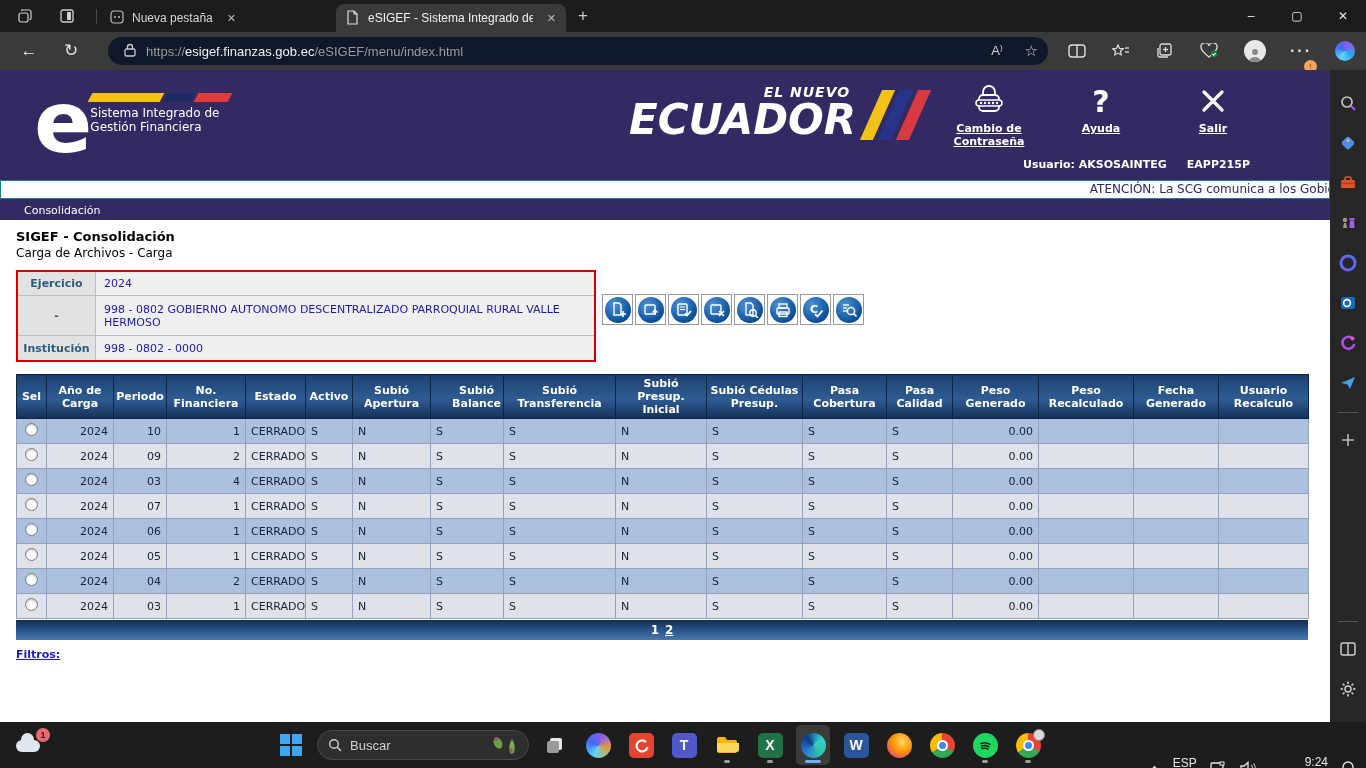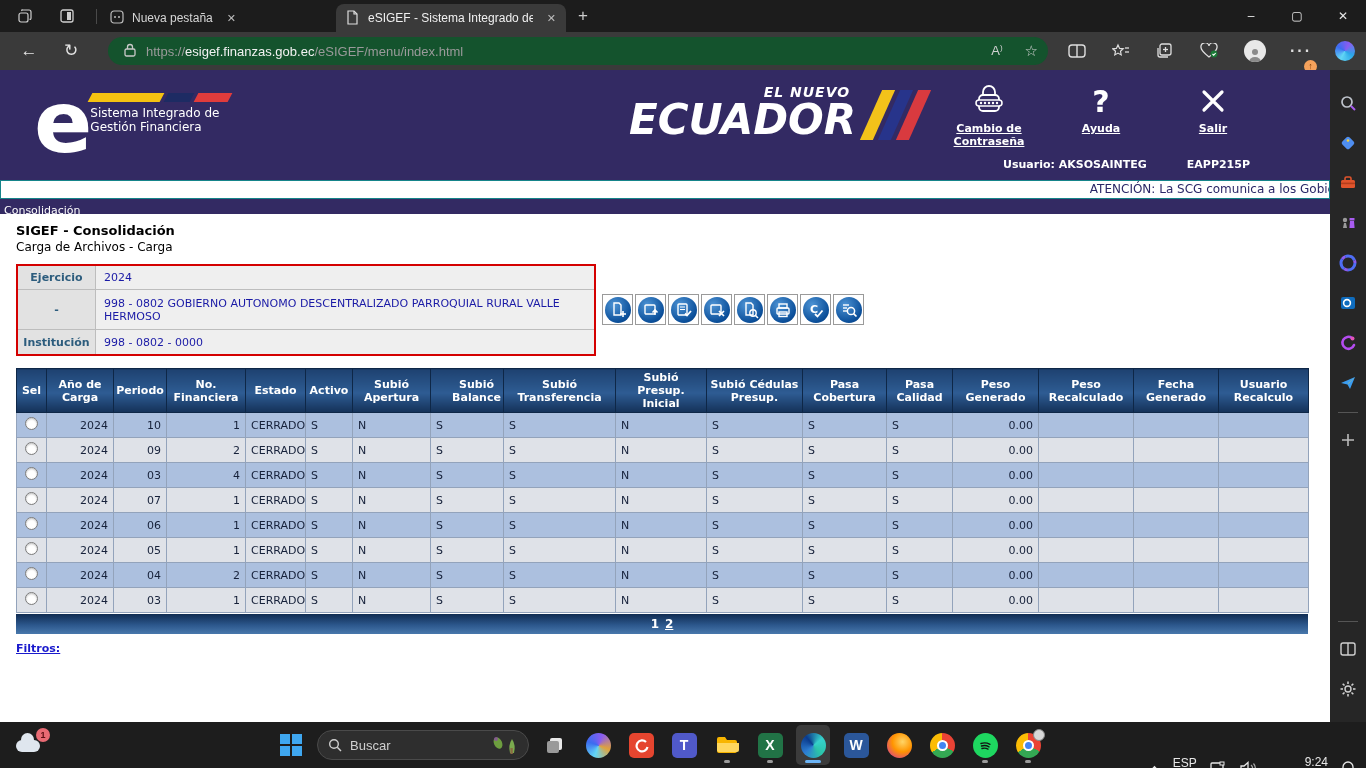--- a/index.html
+++ b/index.html
@@ -13,21 +13,21 @@
   .tab.active { background:#3a3a3a; color:#f0f0f0; }
   .tab .favicon { width:14px; height:16px; flex:0 0 auto; }
   .tab .tab-title { white-space:nowrap; overflow:hidden; max-width:170px; }
   .tab .closex { font-size:11px; color:#bbb; margin-left:6px; }
   .tab-divider { position:absolute; top:9px; left:96px; width:1px; height:15px; background:#4a4a4a; }
   .newtab-btn { position:absolute; top:6px; left:578px; font-size:17px; color:#ccc; }
   .winctl { position:absolute; top:0; height:32px; width:46px; display:flex; align-items:center; justify-content:center; color:#e8e8e8; font-size:12px; }
 
   .toolbar { position:absolute; top:32px; left:0; width:1366px; height:38px; background:#3a3a3a; }
   .nav-btn { position:absolute; top:8px; width:22px; height:22px; color:#e3e3e3; font-size:17px; line-height:22px; text-align:center; }
-  .urlpill { position:absolute; top:5px; left:108px; width:940px; height:28px; background:#14532d; border-radius:14px; display:flex; align-items:center; color:#bdbdbd; font-size:13px; padding:0 10px; }
+  .urlpill { position:absolute; top:5px; left:108px; width:940px; height:28px; background:#0f172a; border-radius:14px; display:flex; align-items:center; color:#bdbdbd; font-size:13px; padding:0 10px; }
   .urlpill .lock { margin:0 10px 0 6px; }
   .url-domain { color:#f2f2f2; }
   .url-rest, .url-scheme { color:#9a9a9a; }
   .pill-right { margin-left:auto; display:flex; gap:22px; align-items:center; color:#d0d0d0; }
   .bar-ico { position:absolute; top:8px; width:22px; height:22px; color:#dedede; display:flex; align-items:center; justify-content:center; }
   .avatar-circle { width:22px; height:22px; border-radius:50%; background:#e8e8e8; display:flex; align-items:flex-end; justify-content:center; overflow:hidden; }
   .update-dot { position:absolute; top:20px; left:14px; width:13px; height:13px; border-radius:50%; background:#f5a25b; color:#7c3b00; font-size:9px; text-align:center; line-height:13px; font-weight:bold; }
 
   
   .esidebar { position:absolute; top:70px; right:0; width:36px; height:652px; background:#262626; display:flex; flex-direction:column; align-items:center; padding-top:18px; gap:0; }
@@ -51,25 +51,25 @@
   .gov-text { text-align:right; }
   .gov-top { font-size:14px; font-weight:bold; letter-spacing:1px; padding-right:6px; }
   .gov-main { font-size:42px; font-weight:bold; line-height:40px; letter-spacing:0;margin-left:23px; }
   .gov-stripes { display:flex; margin-left:10px; }
   .gov-stripes span { width:13px; height:50px; transform:skewX(-24deg); margin-left:5px; }
 
   .hdr-actions { position:absolute; right:78px; top:10px; display:flex; gap:34px; color:#fff; }
   .hdr-action { width:78px; text-align:center; cursor:pointer; }
   .hdr-action .ico { height:42px; display:flex; align-items:center; justify-content:center; }
   .hdr-action .lbl { font-size:11px; font-weight:bold; text-decoration:underline; line-height:13px; }
-  .user-row { position:absolute; right:80px; top:88px; display:flex; gap:40px; color:#fff; font-size:11px; font-weight:bold; }
+  .user-row { position:absolute; right:80px; top:88px; display:flex; gap:20px; color:#fff; font-size:11px; font-weight:bold; }
 
   .marquee { position:relative; width:100%; height:19px; background:#fff; border:1px solid #15848a; overflow:hidden; }
   .marquee span { position:absolute; right:-6px; top:1px; white-space:nowrap; color:#2b2767; font-size:12px; }
-  .menubar { width:100%; height:15px; background:#332a63; color:#fff; font-size:11px; line-height:23px; padding-left:4px; }
+  .menubar { width:100%; height:21px; background:#332a63; color:#fff; font-size:11px; line-height:23px; padding-left:24px; }
 
   .content { padding:9px 0 0 16px; }
   .page-title { font-size:13px; font-weight:bold; color:#000; }
   .page-subtitle { font-size:12px; color:#000; margin-top:2px; }
 
   .formwrap { margin-top:10px; width:580px; border:2px solid #d40000; background:#efefef; }
   .formrow { display:flex; border-bottom:1px solid #bdbdbd; }
   .formrow:last-child { border-bottom:none; }
   .flabel { width:78px; background:#e2e2e2; color:#2c5c7d; font-weight:bold; font-size:11px; display:flex; align-items:center; justify-content:center; border-right:1px solid #bdbdbd; padding:5px 2px; }
   .fvalue { flex:1; color:#1a1aa6; font-size:11px; padding:5px 8px; display:flex; align-items:center; }

